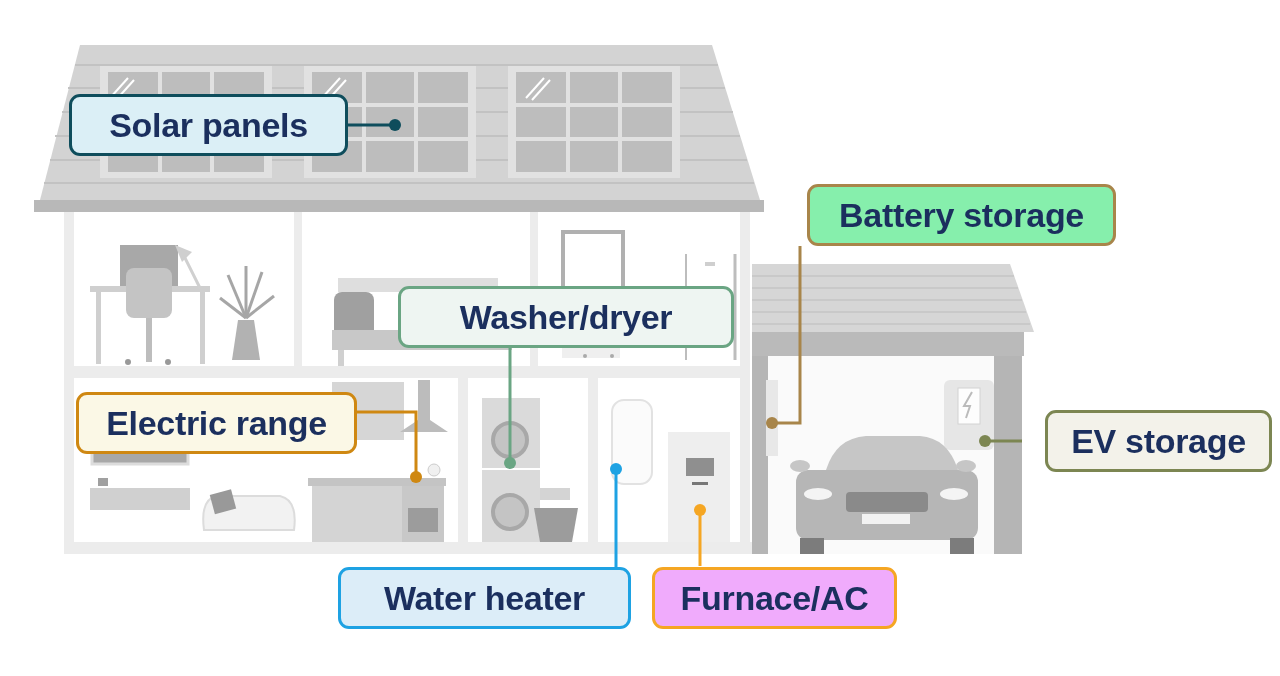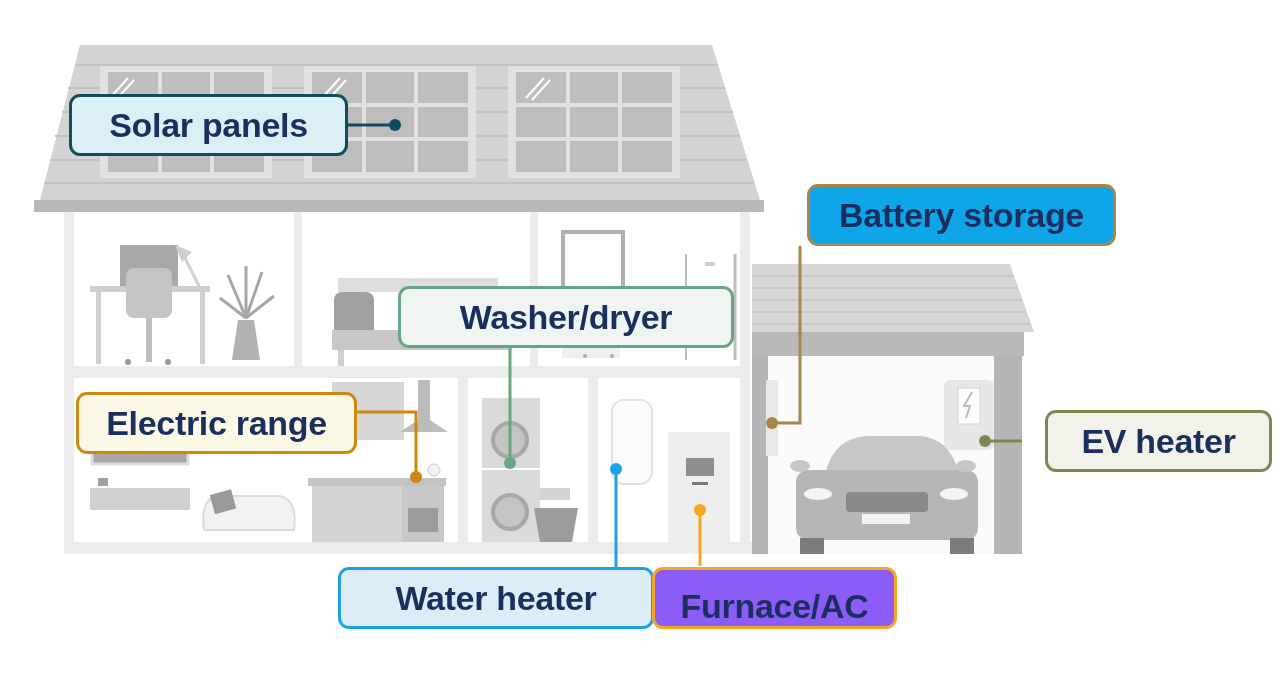--- a/index.html
+++ b/index.html
@@ -207,30 +207,30 @@
     <circle cx="416" cy="477" r="6" fill="#cf8812"></circle>
     <circle cx="616" cy="469" r="6" fill="#1ea2e3"></circle>
     <circle cx="700" cy="510" r="6" fill="#f5a623"></circle>
     <circle cx="985" cy="441" r="6" fill="#7c8652"></circle>
   </g>
 </svg>
 
 <div class="label" style="left: 45px; top: 94px; width: 279px; height: 62px; border-color: rgb(14, 77, 92); background: rgb(219, 239, 246); color: rgb(27, 47, 94);">
   <span>Solar panels</span>
 </div>
-<div class="label" style="left: 783px; top: 184px; width: 309px; height: 62px; border-color: rgb(168, 133, 74); background: #0ea5e9; color: rgb(27, 47, 94);">
+<div class="label" style="left: 783px; top: 184px; width: 309px; height: 62px; border-color: rgb(168, 133, 74); background: #86efac; color: rgb(27, 47, 94);">
   <span>Battery storage</span>
 </div>
 <div class="label" style="left: 374px; top: 286px; width: 336px; height: 62px; border-color: rgb(106, 165, 131); background: rgb(238, 245, 242); color: rgb(27, 47, 94);">
   <span>Washer/dryer</span>
 </div>
 <div class="label" style="left: 52px; top: 392px; width: 281px; height: 62px; border-color: rgb(207, 136, 18); background: rgb(251, 248, 230); color: rgb(27, 47, 94);">
   <span>Electric range</span>
 </div>
-<div class="label" style="left: 314px; top: 567px; width: 316px; height: 62px; border-color: rgb(30, 162, 227); background: rgb(220, 237, 248); color: rgb(27, 47, 94);">
+<div class="label" style="left: 314px; top: 567px; width: 293px; height: 62px; border-color: rgb(30, 162, 227); background: rgb(220, 237, 248); color: rgb(27, 47, 94);">
   <span>Water heater</span>
 </div>
-<div class="label" style="left: 628px; top: 567px; width: 245px; height: 62px; border-color: rgb(245, 166, 35); background: #8b5cf6; color: rgb(27, 47, 94); align-items: flex-end;">
+<div class="label" style="left: 628px; top: 567px; width: 245px; height: 62px; border-color: rgb(245, 166, 35); background: #f0abfc; color: rgb(27, 47, 94);">
   <span>Furnace/AC</span>
 </div>
 <div class="label" style="left: 1021px; top: 410px; width: 227px; height: 62px; border-color: rgb(124, 134, 82); background: rgb(243, 242, 234); color: rgb(27, 47, 94);">
-  <span>EV heater</span>
+  <span>EV storage</span>
 </div>
 
 </body></html>

